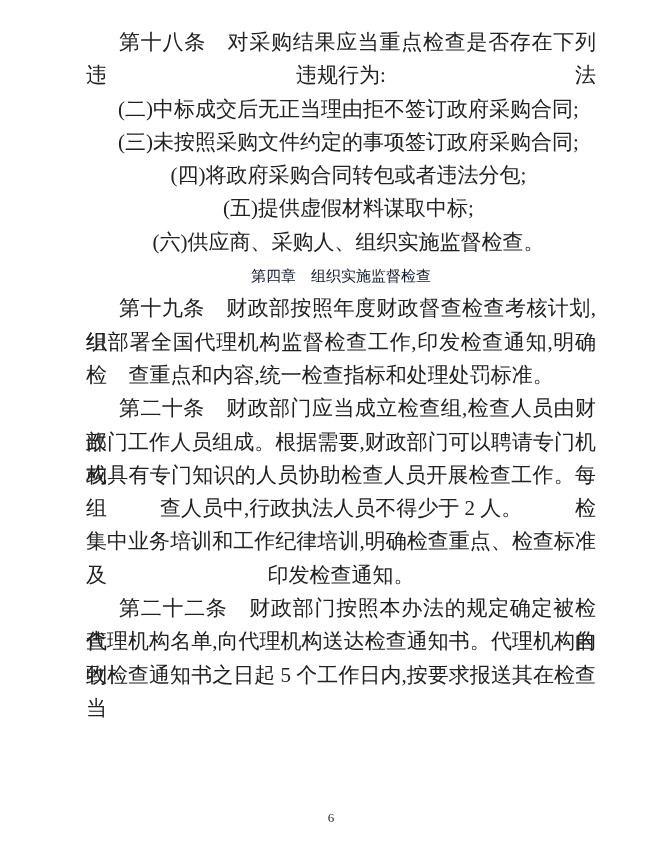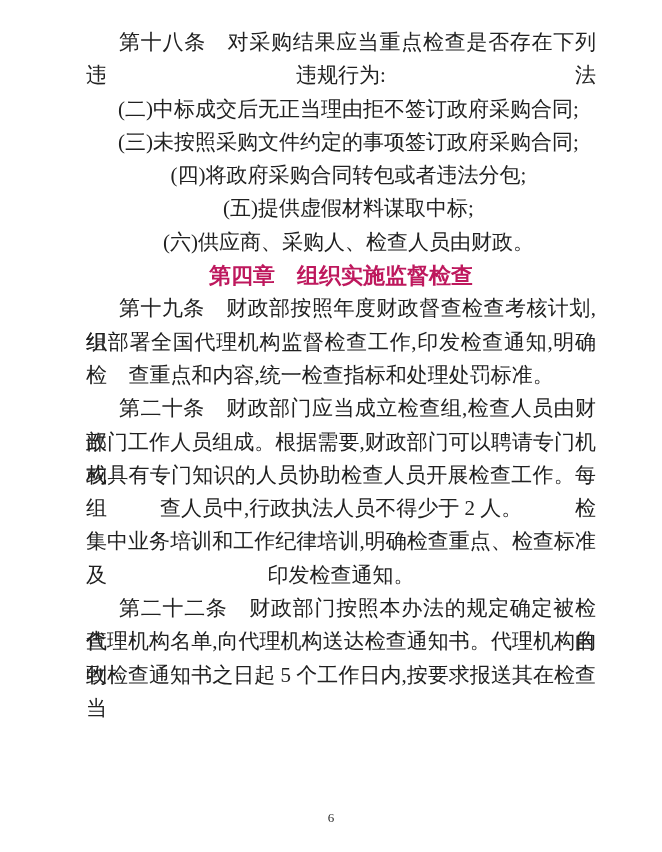--- a/index.html
+++ b/index.html
@@ -30,25 +30,25 @@
     white-space: pre-wrap;
   }
   .just {
     text-align: justify;
     text-align-last: justify;
   }
   .ind-lg { text-indent: 33px; }
   .ind-sm { text-indent: 15px; }
   .heading {
     font-family: "Liberation Sans", "DejaVu Sans", sans-serif;
-    font-weight: bold;
-    font-size: 22px;
+    font-weight: normal;
+    font-size: 15px;
     text-align: center;
     text-align-last: center;
-    color: #be185d;
+    color: #0f172a;
   }
   .page-number {
     position: absolute;
     left: 0;
     right: 0;
     top: 810px;
     text-align: center;
     font-size: 13px;
     color: #2a2a2a;
     font-family: "Liberation Serif", "DejaVu Serif", serif;
@@ -58,21 +58,21 @@
 <body>
 
 <div class="page">
   <div class="content">
     <div class="ln ind-lg just">第十八条　对采购结果应当重点检查是否存在下列违法</div>
     <div class="ln">违规行为:</div>
     <div class="ln ind-sm">(二)中标成交后无正当理由拒不签订政府采购合同;</div>
     <div class="ln ind-sm">(三)未按照采购文件约定的事项签订政府采购合同;</div>
     <div class="ln ind-sm">(四)将政府采购合同转包或者违法分包;</div>
     <div class="ln ind-sm">(五)提供虚假材料谋取中标;</div>
-    <div class="ln ind-sm">(六)供应商、采购人、检查人员由财政。</div>
+    <div class="ln ind-sm">(六)供应商、采购人、组织实施监督检查。</div>
     <div class="ln heading">第四章　组织实施监督检查</div>
     <div class="ln ind-lg just">第十九条　财政部按照年度财政督查检查考核计划,组</div>
     <div class="ln just">织部署全国代理机构监督检查工作,印发检查通知,明确检</div>
     <div class="ln">查重点和内容,统一检查指标和处理处罚标准。</div>
     <div class="ln ind-lg just">第二十条　财政部门应当成立检查组,检查人员由财政</div>
     <div class="ln just">部门工作人员组成。根据需要,财政部门可以聘请专门机构</div>
     <div class="ln just">或具有专门知识的人员协助检查人员开展检查工作。每组检</div>
     <div class="ln">查人员中,行政执法人员不得少于 2 人。</div>
     <div class="ln just">集中业务培训和工作纪律培训,明确检查重点、检查标准及</div>
     <div class="ln">印发检查通知。</div>

